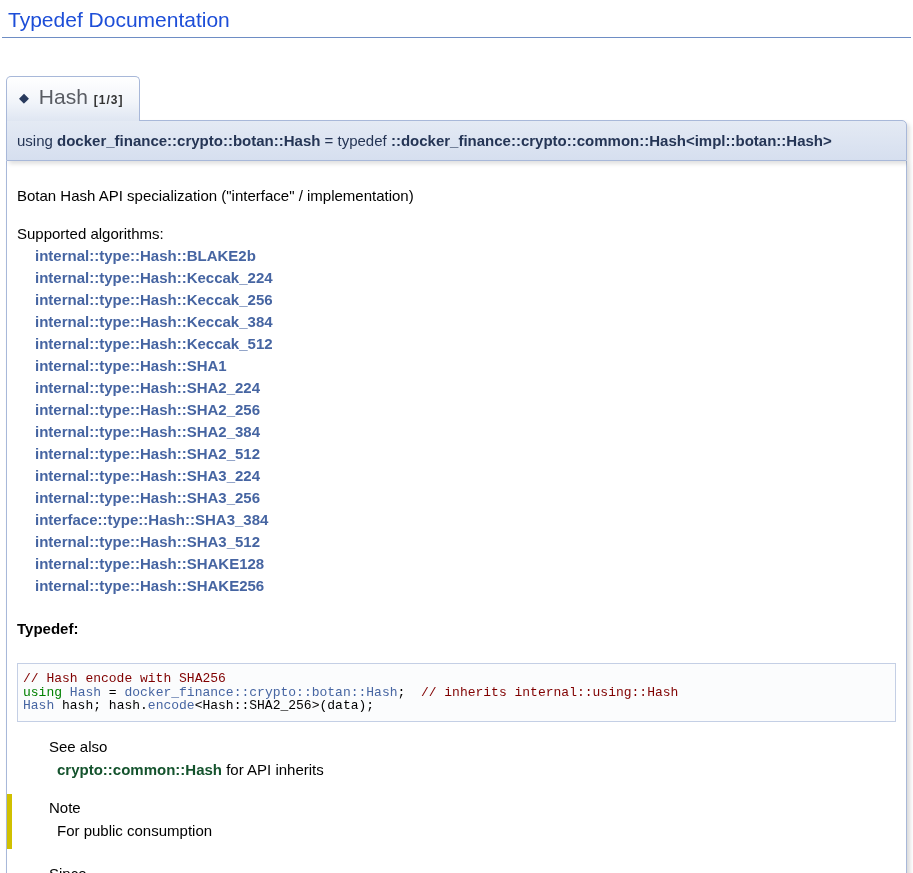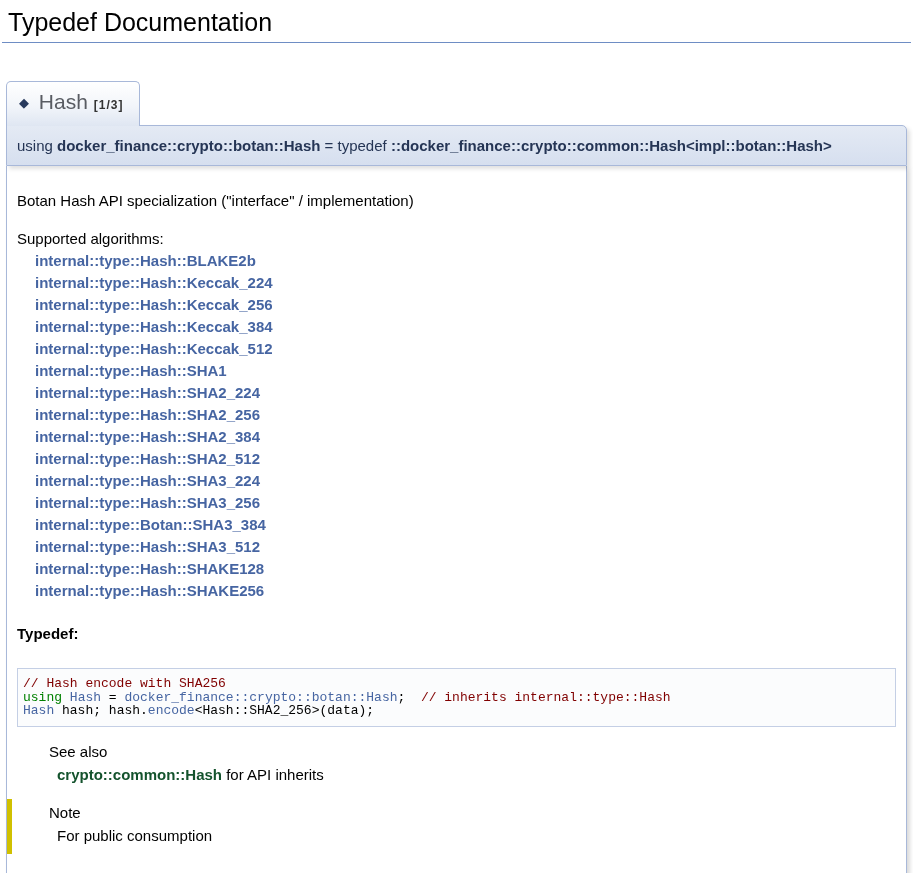--- a/index.html
+++ b/index.html
@@ -9,23 +9,23 @@
     font-family: "Liberation Sans", sans-serif;
     color: #000000;
     position: relative;
     overflow: hidden;
   }
 
   
   h2.groupheader {
     margin: 6px 2px 0 2px;
     padding: 2px 0 5px 6px;
-    font-size: 25px;
+    font-size: 21px;
     font-weight: normal;
-    color: #000000;
+    color: #1d4ed8;
     border-bottom: 1px solid #6E8DC4;
   }
 
   
   .memitem { margin: 38px 6px 0 6px; }
 
   .memtitle {
     display: inline-block;
     position: relative;
     z-index: 2;
@@ -139,31 +139,31 @@
       <a class="algo-link">internal::type::Hash::Keccak_256</a>
       <a class="algo-link">internal::type::Hash::Keccak_384</a>
       <a class="algo-link">internal::type::Hash::Keccak_512</a>
       <a class="algo-link">internal::type::Hash::SHA1</a>
       <a class="algo-link">internal::type::Hash::SHA2_224</a>
       <a class="algo-link">internal::type::Hash::SHA2_256</a>
       <a class="algo-link">internal::type::Hash::SHA2_384</a>
       <a class="algo-link">internal::type::Hash::SHA2_512</a>
       <a class="algo-link">internal::type::Hash::SHA3_224</a>
       <a class="algo-link">internal::type::Hash::SHA3_256</a>
-      <a class="algo-link">internal::type::Botan::SHA3_384</a>
+      <a class="algo-link">interface::type::Hash::SHA3_384</a>
       <a class="algo-link">internal::type::Hash::SHA3_512</a>
       <a class="algo-link">internal::type::Hash::SHAKE128</a>
       <a class="algo-link">internal::type::Hash::SHAKE256</a>
     </div>
 
     <div class="sect-heading">Typedef:</div>
 
     <div class="fragment">
       <div class="code-line"><span class="c-comment">// Hash encode with SHA256</span></div>
-      <div class="code-line"><span class="c-keyword">using</span><span> </span><span class="c-link">Hash</span><span> = </span><span class="c-link">docker_finance::crypto::botan::Hash</span><span>;  </span><span class="c-comment">// inherits internal::type::Hash</span></div>
+      <div class="code-line"><span class="c-keyword">using</span><span> </span><span class="c-link">Hash</span><span> = </span><span class="c-link">docker_finance::crypto::botan::Hash</span><span>;  </span><span class="c-comment">// inherits internal::using::Hash</span></div>
       <div class="code-line"><span class="c-link">Hash</span><span> hash; hash.</span><span class="c-link">encode</span><span>&lt;Hash::SHA2_256&gt;(data);</span></div>
     </div>
 
     <dl class="dlsect">
       <dt>See also</dt>
       <dd>
         <a class="doc-link">crypto::common::Hash</a>
         <span>for API inherits</span>
       </dd>
     </dl>

